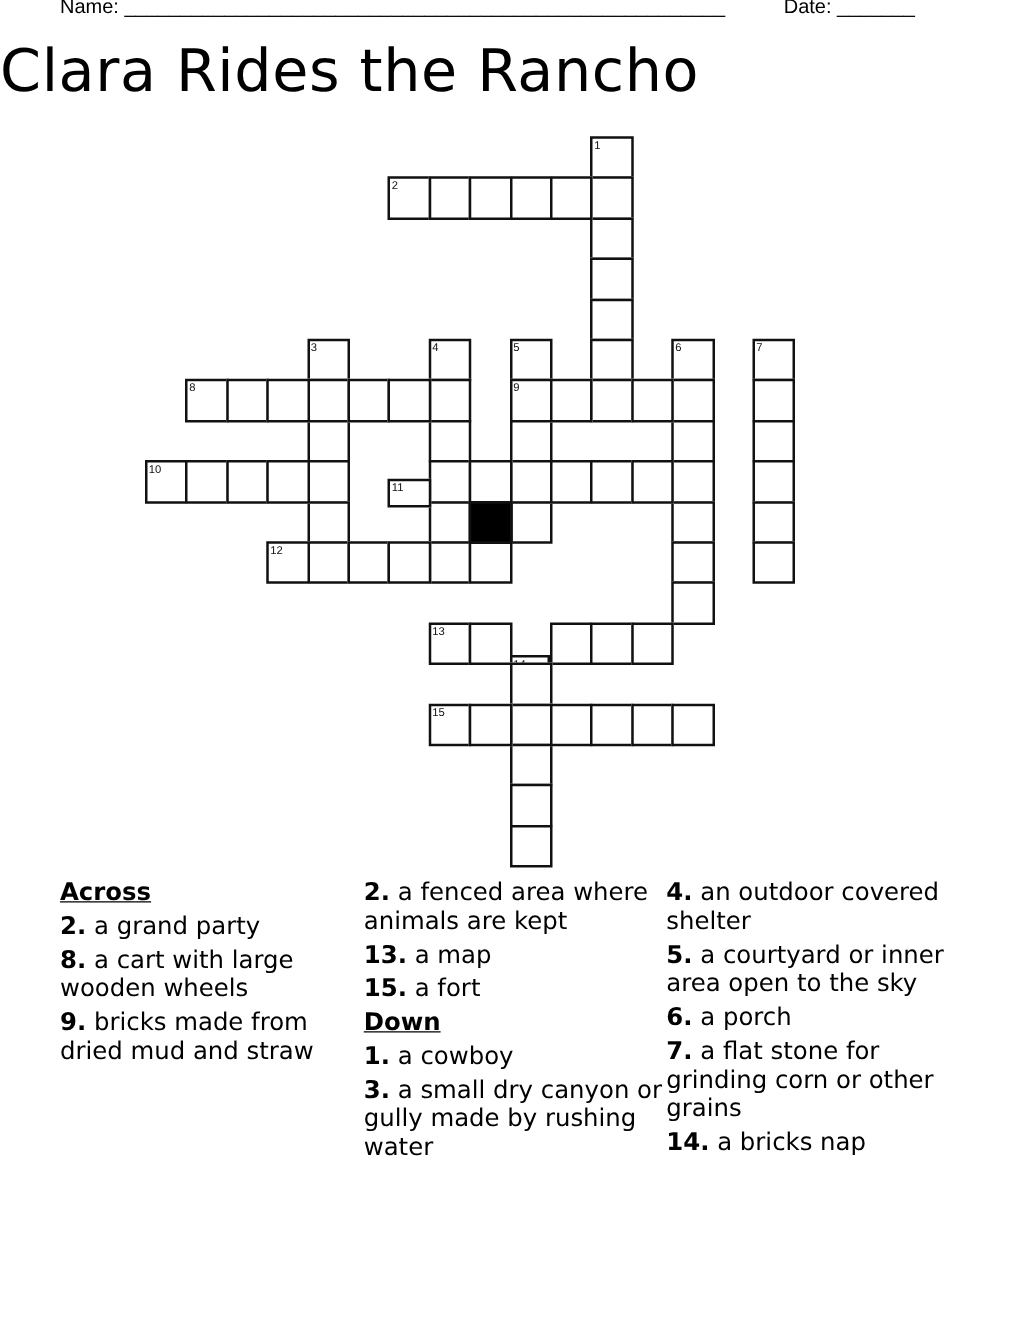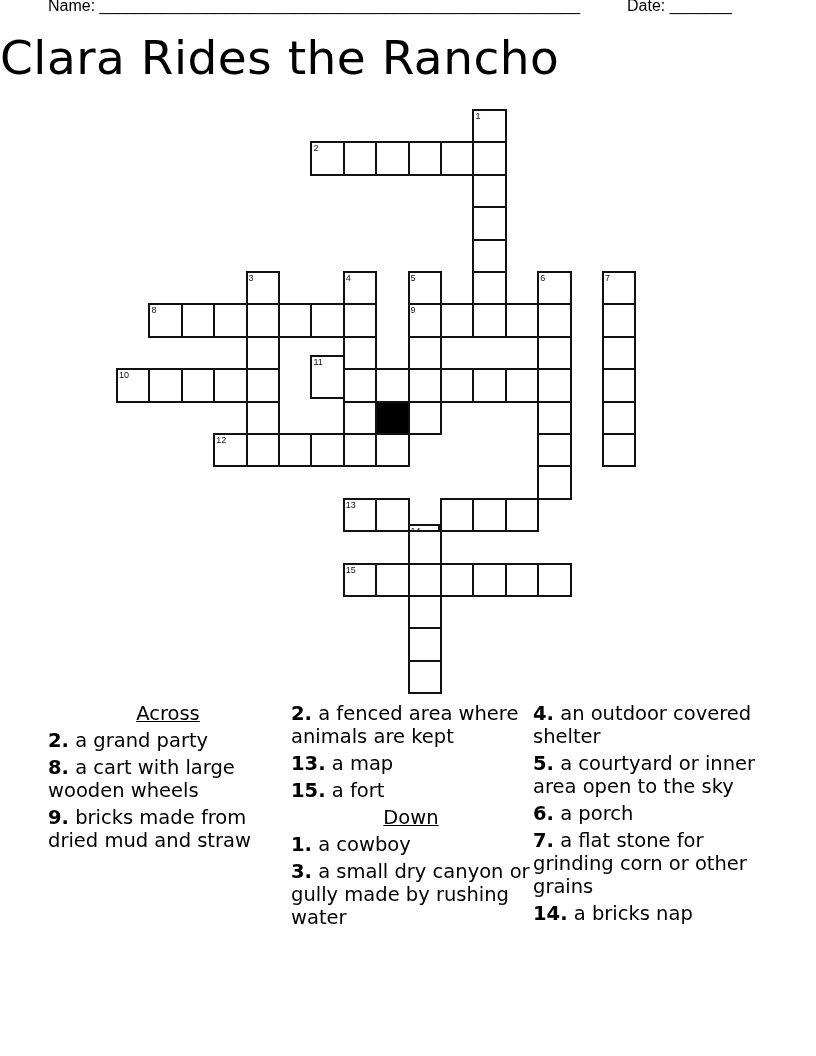--- a/index.html
+++ b/index.html
@@ -12,21 +12,21 @@
   .grid { position: absolute; left: 0; top: 0; width: 816px; height: 700px; }
   .cell { position: absolute; width: 32.4px; height: 32.4px; box-sizing: border-box;
     border: 2px solid #111; background: #fff; margin-left: -1px; margin-top: -1px; }
   .cell.block { background: #000; }
   .cell .num { position: absolute; top: 0px; left: 1px; font-family: "Liberation Sans", sans-serif;
     font-size: 9px; line-height: 10px; color: #111; }
   .clues { position: absolute; top: 702px; font-family: "DejaVu Sans", sans-serif;
     font-size: 19.5px; line-height: 23px; width: 240px; }
   .clue { margin-bottom: 4px; }
   .clue b { font-weight: bold; }
-  .section-head { font-weight: normal; text-decoration: underline; margin-bottom: 4px; text-align: center; }
+  .section-head { font-weight: bold; text-decoration: underline; margin-bottom: 4px; }
 </style>
 </head>
 <body>
 
 <div class="header-line">
   <span style="left:0">Name: ______________________________________________________</span>
   <span style="left:579px">Date: _______</span>
 </div>
 
 <div class="title">Clara Rides the Rancho</div>
@@ -98,21 +98,21 @@
     <div class="cell" style="left: 279px; top: 304.4px; width: 34.4px; height: 34.4px;"></div>
     <div class="cell" style="left: 311.4px; top: 304.4px; width: 34.4px; height: 34.4px;"></div>
     <div class="cell" style="left: 441px; top: 304.4px; width: 34.4px; height: 34.4px;"></div>
     <div class="cell" style="left: 505.8px; top: 304.4px; width: 34.4px; height: 34.4px;"></div>
     <div class="cell" style="left: 117px; top: 369.2px; width: 34.4px; height: 34.4px;">
       <span class="num">10</span>
     </div>
     <div class="cell" style="left: 149.4px; top: 369.2px; width: 34.4px; height: 34.4px;"></div>
     <div class="cell" style="left: 181.8px; top: 369.2px; width: 34.4px; height: 34.4px;"></div>
     <div class="cell" style="left: 214.2px; top: 369.2px; width: 34.4px; height: 34.4px;"></div>
-    <div class="cell" style="left: 311.4px; top: 356px; width: 34.4px; height: 44px;">
+    <div class="cell" style="left: 311.4px; top: 384px; width: 34.4px; height: 23px;">
       <span class="num">11</span>
     </div>
     <div class="cell" style="left: 376.2px; top: 369.2px; width: 34.4px; height: 34.4px;"></div>
     <div class="cell" style="left: 441px; top: 369.2px; width: 34.4px; height: 34.4px;"></div>
     <div class="cell" style="left: 473.4px; top: 369.2px; width: 34.4px; height: 34.4px;"></div>
     <div class="cell" style="left: 505.8px; top: 369.2px; width: 34.4px; height: 34.4px;"></div>
     <div class="cell" style="left: 214.2px; top: 434px; width: 34.4px; height: 34.4px;">
       <span class="num">12</span>
     </div>
     <div class="cell" style="left: 279px; top: 434px; width: 34.4px; height: 34.4px;"></div>

